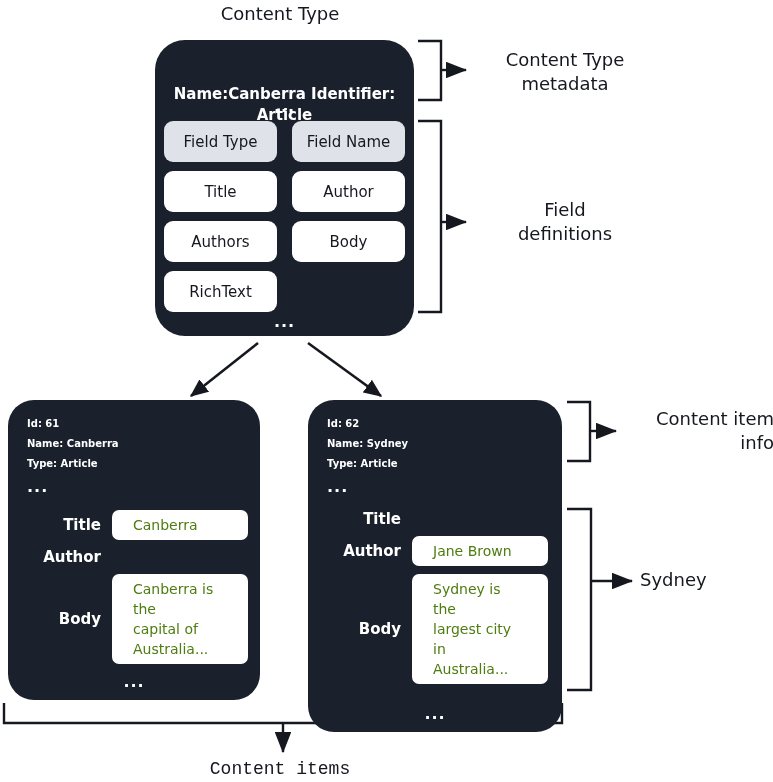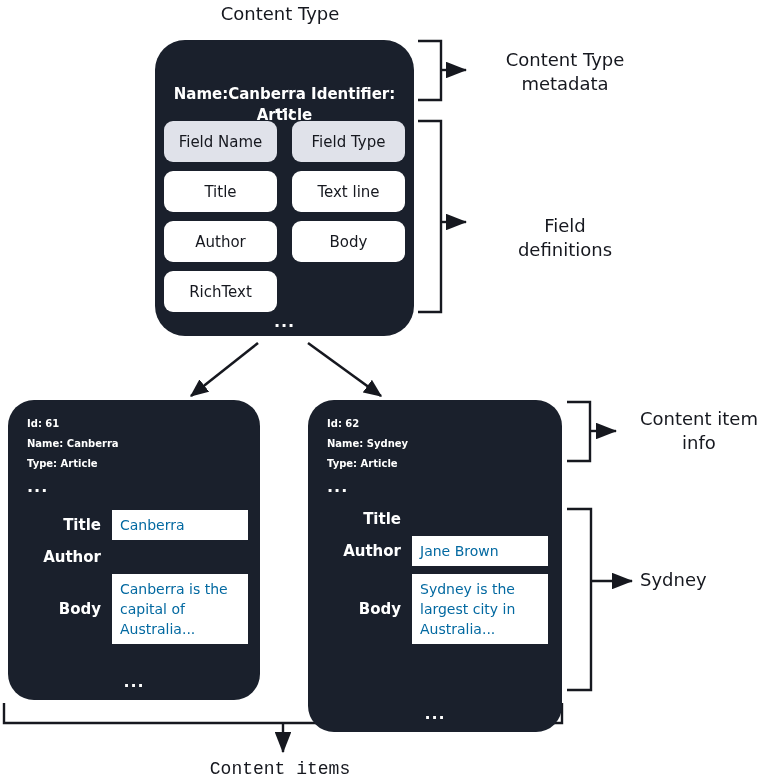--- a/index.html
+++ b/index.html
@@ -38,22 +38,22 @@
 
   .side-label {
     position: absolute;
     font-size: 18px;
     line-height: 24px;
     color: #16181f;
     text-align: center;
     white-space: pre-line;
   }
   #label-ct-metadata { left: 480px; top: 48px; width: 170px; }
-  #label-field-defs  { left: 480px; top: 214px; width: 170px; }
-  #label-ci-info     { left: 624px; top: 407px; width: 150px; text-align: center; }
+  #label-field-defs  { left: 480px; top: 198px; width: 170px; }
+  #label-ci-info     { left: 624px; top: 407px; width: 150px; text-align: right; }
   #label-fields      { left: 640px; top: 568px; width: 120px; text-align: left; }
 
   
   .card {
     position: absolute;
     background: #1a202c;
     border-radius: 26px;
     box-sizing: border-box;
   }
   #card-content-type {
@@ -153,25 +153,25 @@
     text-align: right;
     padding-right: 11px;
     box-sizing: border-box;
     color: #ffffff;
     font-size: 15px;
     font-weight: bold;
   }
   .ci-value {
     flex: 1 1 auto;
     background: #ffffff;
-    border-radius: 0;
-    color: #0369a1;
+    border-radius: 7px;
+    color: #4d7c0f;
     font-size: 14px;
     line-height: 20px;
-    padding: 5px 8px;
+    padding: 5px 21px;
     box-sizing: border-box;
     white-space: pre-line;
     min-height: 29px;
     display: flex;
     align-items: center;
   }
   .ci-bottom-ellipsis {
     position: absolute;
     left: 0; bottom: 9px;
     width: 100%;
@@ -229,27 +229,27 @@
 </svg>
 
 <div class="caption" id="caption-content-type">Content Type</div>
 
 <div class="card" id="card-content-type">
   <div class="ct-meta">Name:Canberra
 Identifier: Article</div>
   <div class="ellipsis" id="ct-ellipsis">...</div>
 
   <div class="fd-grid">
+    <div class="pill header">Field Type</div>
     <div class="pill header">Field Name</div>
-    <div class="pill header">Field Type</div>
 
     <div class="pill">Title</div>
-    <div class="pill">Text line</div>
 
     <div class="pill">Author</div>
+    <div class="pill">Authors</div>
 
     <div class="pill">Body</div>
     <div class="pill">RichText</div>
   </div>
 
   <div class="ellipsis" id="ct-ellipsis-bottom">...</div>
 </div>
 
 <div class="side-label" id="label-ct-metadata">Content Type
 metadata</div>

